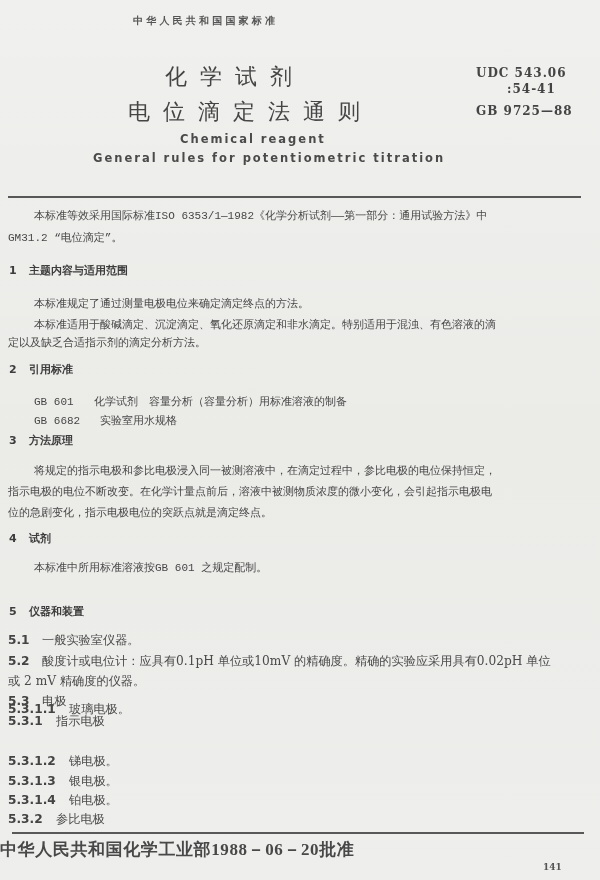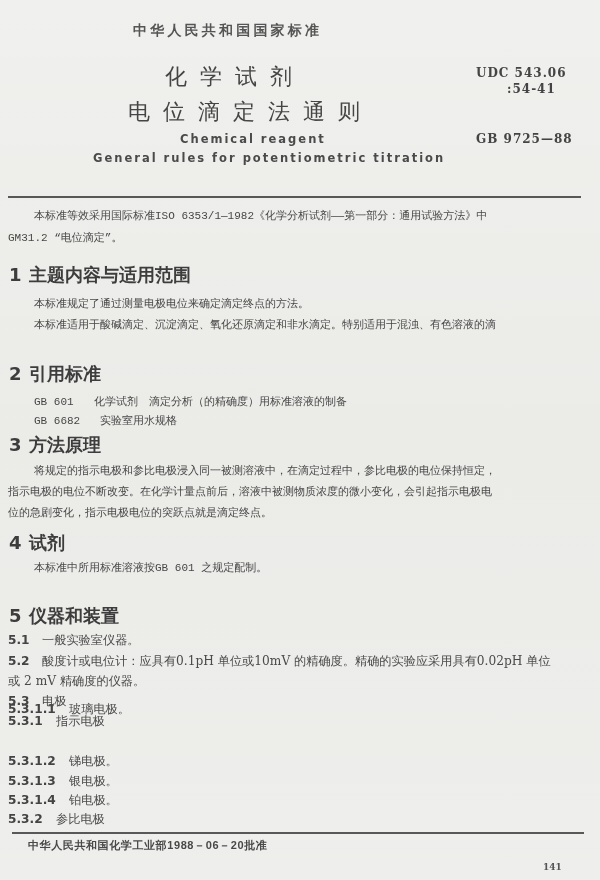--- a/index.html
+++ b/index.html
@@ -17,38 +17,38 @@
     }
     .page {
       position: absolute;
       left: 0; top: 0;
       width: 600px; height: 880px;
       background: linear-gradient(180deg, #f0f0ee 0%, #ebebe8 50%, #eeeeec 100%);
     }
     .abs { position: absolute; white-space: nowrap; }
 
     .national-header {
-      left: 133px; top: 22px;
+      left: 133px; top: 14px;
       font-family: "DejaVu Sans", "Liberation Sans", sans-serif;
-      font-size: 14px; letter-spacing: 3.2px; color: #555;
+      font-size: 10px; letter-spacing: 3.2px; color: #555;
       font-weight: bold;
     }
     .title-line {
       font-family: "DejaVu Sans", "Liberation Sans", sans-serif;
       font-size: 22px; color: #454545; letter-spacing: 13px;
     }
     .title-1 { left: 165px; top: 62px; }
     .title-2 { left: 128px; top: 97px; }
 
     .udc {
       left: 476px; top: 66px; font-size: 12px; font-weight: bold;
       font-family: "DejaVu Serif", serif; color: #444; letter-spacing: 1px;
     }
     .udc-2 { left: 507px; top: 82px; font-size: 12px; font-weight: bold; letter-spacing: 1px; color: #444;}
-    .gb-code { left: 476px; top: 104px; font-size: 12px; font-weight: bold; letter-spacing: 1px; color: #444; margin-top: 28px; }
+    .gb-code { left: 476px; top: 104px; font-size: 12px; font-weight: bold; letter-spacing: 1px; color: #444; }
 
     .en-title {
       font-family: "DejaVu Sans", "Liberation Sans", sans-serif;
       font-weight: bold; font-size: 11.5px; color: #4a4a4a; letter-spacing: 2px;
     }
     .en-1 { left: 180px; top: 132px; }
     .en-2 { left: 93px; top: 151px; }
 
     .rule-top {
       position: absolute; left: 8px; top: 196px; width: 573px; height: 2px;
@@ -58,36 +58,36 @@
       position: absolute; left: 12px; top: 832px; width: 572px; height: 1.5px;
       background: #585858;
     }
 
     .body-text {
       font-size: 11px; color: #474747; line-height: 20px;
       font-family: Liberation Mono, monospace;
     }
     .heading {
       font-family: "DejaVu Sans", "Liberation Sans", sans-serif;
-      font-size: 18px; color: #3d3d3d; font-weight: bold;
+      font-size: 11px; color: #3d3d3d; font-weight: bold;
     }
     .heading .num { display: inline-block; width: 20px; }
     .clause {
       font-size: 12.2px; color: #4a4a4a;
       font-family: "DejaVu Serif", serif;
     }
     .clause .num {
       font-family: "DejaVu Sans", sans-serif; font-weight: bold; color: #444;
       display: inline-block;
     }
 
     .footer-left {
-      left: 28px; top: 838px;
-      font-family: Liberation Sans, sans-serif; font-weight: bold;
-      font-size: 11px; color: #484848; letter-spacing: 0.6px;
+      left: 0; top: 838px;
+      font-family: Liberation Serif, serif; font-weight: bold;
+      font-size: 17px; color: #484848; letter-spacing: 0.6px;
     }
     .footer-right {
       left: 466px; top: 838px;
       font-family: "DejaVu Sans", sans-serif; font-weight: bold;
       font-size: 12.5px; color: #484848; letter-spacing: 0.6px;
     }
     .page-number {
       left: 543px; top: 862px; font-size: 9px; color: #555; font-weight: bold;
     }
   </style>
@@ -110,26 +110,27 @@
   <div class="rule-top"></div>
 
   <div class="abs body-text" style="left:34px; top:206px;">本标准等效采用国际标准ISO 6353/1—1982《化学分析试剂——第一部分：通用试验方法》中</div>
   <div class="abs body-text" style="left:8px; top:228px;">GM31.2 “电位滴定”。</div>
 
   <div class="abs heading" style="left:9px; top:263px;">
     <span class="num">1</span><span>主题内容与适用范围</span>
   </div>
   <div class="abs body-text" style="left:34px; top:294px;">本标准规定了通过测量电极电位来确定滴定终点的方法。</div>
   <div class="abs body-text" style="left:34px; top:315px;">本标准适用于酸碱滴定、沉淀滴定、氧化还原滴定和非水滴定。特别适用于混浊、有色溶液的滴</div>
+  <div class="abs body-text" style="left:8px; top:333px;">定以及缺乏合适指示剂的滴定分析方法。</div>
 
   <div class="abs heading" style="left:9px; top:362px;">
     <span class="num">2</span><span>引用标准</span>
   </div>
   <div class="abs body-text" style="left:34px; top:392px;">
-    <span style="display:inline-block;width:60px;">GB 601</span><span>化学试剂　滴定分析（的精确度）用标准溶液的制备</span>
+    <span style="display:inline-block;width:60px;">GB 601</span><span>化学试剂　容量分析（容量分析）用标准溶液的制备</span>
   </div>
   <div class="abs body-text" style="left:34px; top:411px;">
     <span style="display:inline-block;width:66px;">GB 6682</span><span>实验室用水规格</span>
   </div>
 
   <div class="abs heading" style="left:9px; top:433px;">
     <span class="num">3</span><span>方法原理</span>
   </div>
   <div class="abs body-text" style="left:34px; top:461px;">将规定的指示电极和参比电极浸入同一被测溶液中，在滴定过程中，参比电极的电位保持恒定，</div>
   <div class="abs body-text" style="left:8px; top:482px;">指示电极的电位不断改变。在化学计量点前后，溶液中被测物质浓度的微小变化，会引起指示电极电</div>

